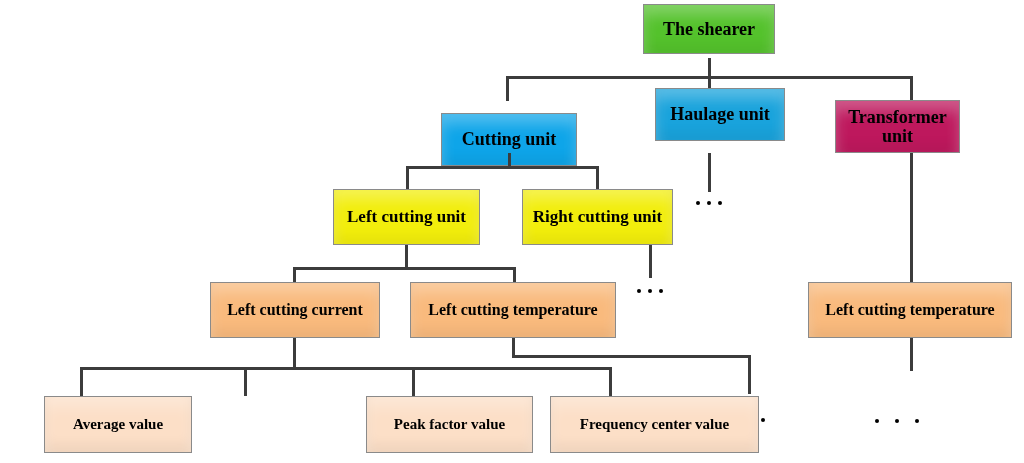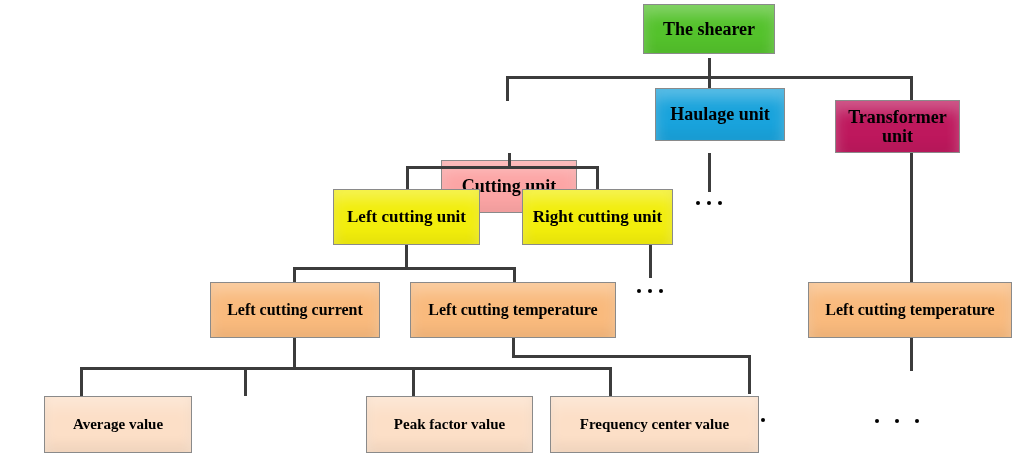--- a/index.html
+++ b/index.html
@@ -57,21 +57,21 @@
 
 <div id="canvas">
 
   <div class="node lvl1" style="left: 643px; top: 4px; width: 132px; height: 50px; background-color: rgb(84, 194, 44);">The shearer</div>
 
   <div class="line" style="left: 708px; top: 58px; width: 3px; height: 43px; background-color: rgb(60, 60, 60);"></div>
   <div class="line" style="left: 506px; top: 76px; width: 407px; height: 3px; background-color: rgb(60, 60, 60);"></div>
   <div class="line" style="left: 506px; top: 76px; width: 3px; height: 25px; background-color: rgb(60, 60, 60);"></div>
   <div class="line" style="left: 910px; top: 76px; width: 3px; height: 25px; background-color: rgb(60, 60, 60);"></div>
 
-  <div class="node lvl2" style="left: 441px; top: 113px; width: 136px; height: 53px; background-color: #fca5a5; margin-top: 47px;">Cutting unit</div>
+  <div class="node lvl2" style="left: 441px; top: 113px; width: 136px; height: 53px; background-color: #0ea5e9;">Cutting unit</div>
   <div class="node lvl2" style="left: 645px; top: 88px; width: 130px; height: 53px; background-color: rgb(25, 163, 220); margin-left: 10px;">Haulage unit</div>
   <div class="node lvl2" style="left: 835px; top: 100px; width: 125px; height: 53px; background-color: #be185d;">Transformer unit</div>
 
   <div class="line" style="left: 508px; top: 153px; width: 3px; height: 16px; background-color: rgb(60, 60, 60);"></div>
   <div class="line" style="left: 406px; top: 166px; width: 193px; height: 3px; background-color: rgb(60, 60, 60);"></div>
   <div class="line" style="left: 406px; top: 166px; width: 3px; height: 24px; background-color: rgb(60, 60, 60);"></div>
   <div class="line" style="left: 596px; top: 166px; width: 3px; height: 24px; background-color: rgb(60, 60, 60);"></div>
 
   <div class="line" style="left: 708px; top: 153px; width: 3px; height: 39px; background-color: rgb(60, 60, 60);"></div>
   <div class="dots tight" style="left:696px; top:201px;">

